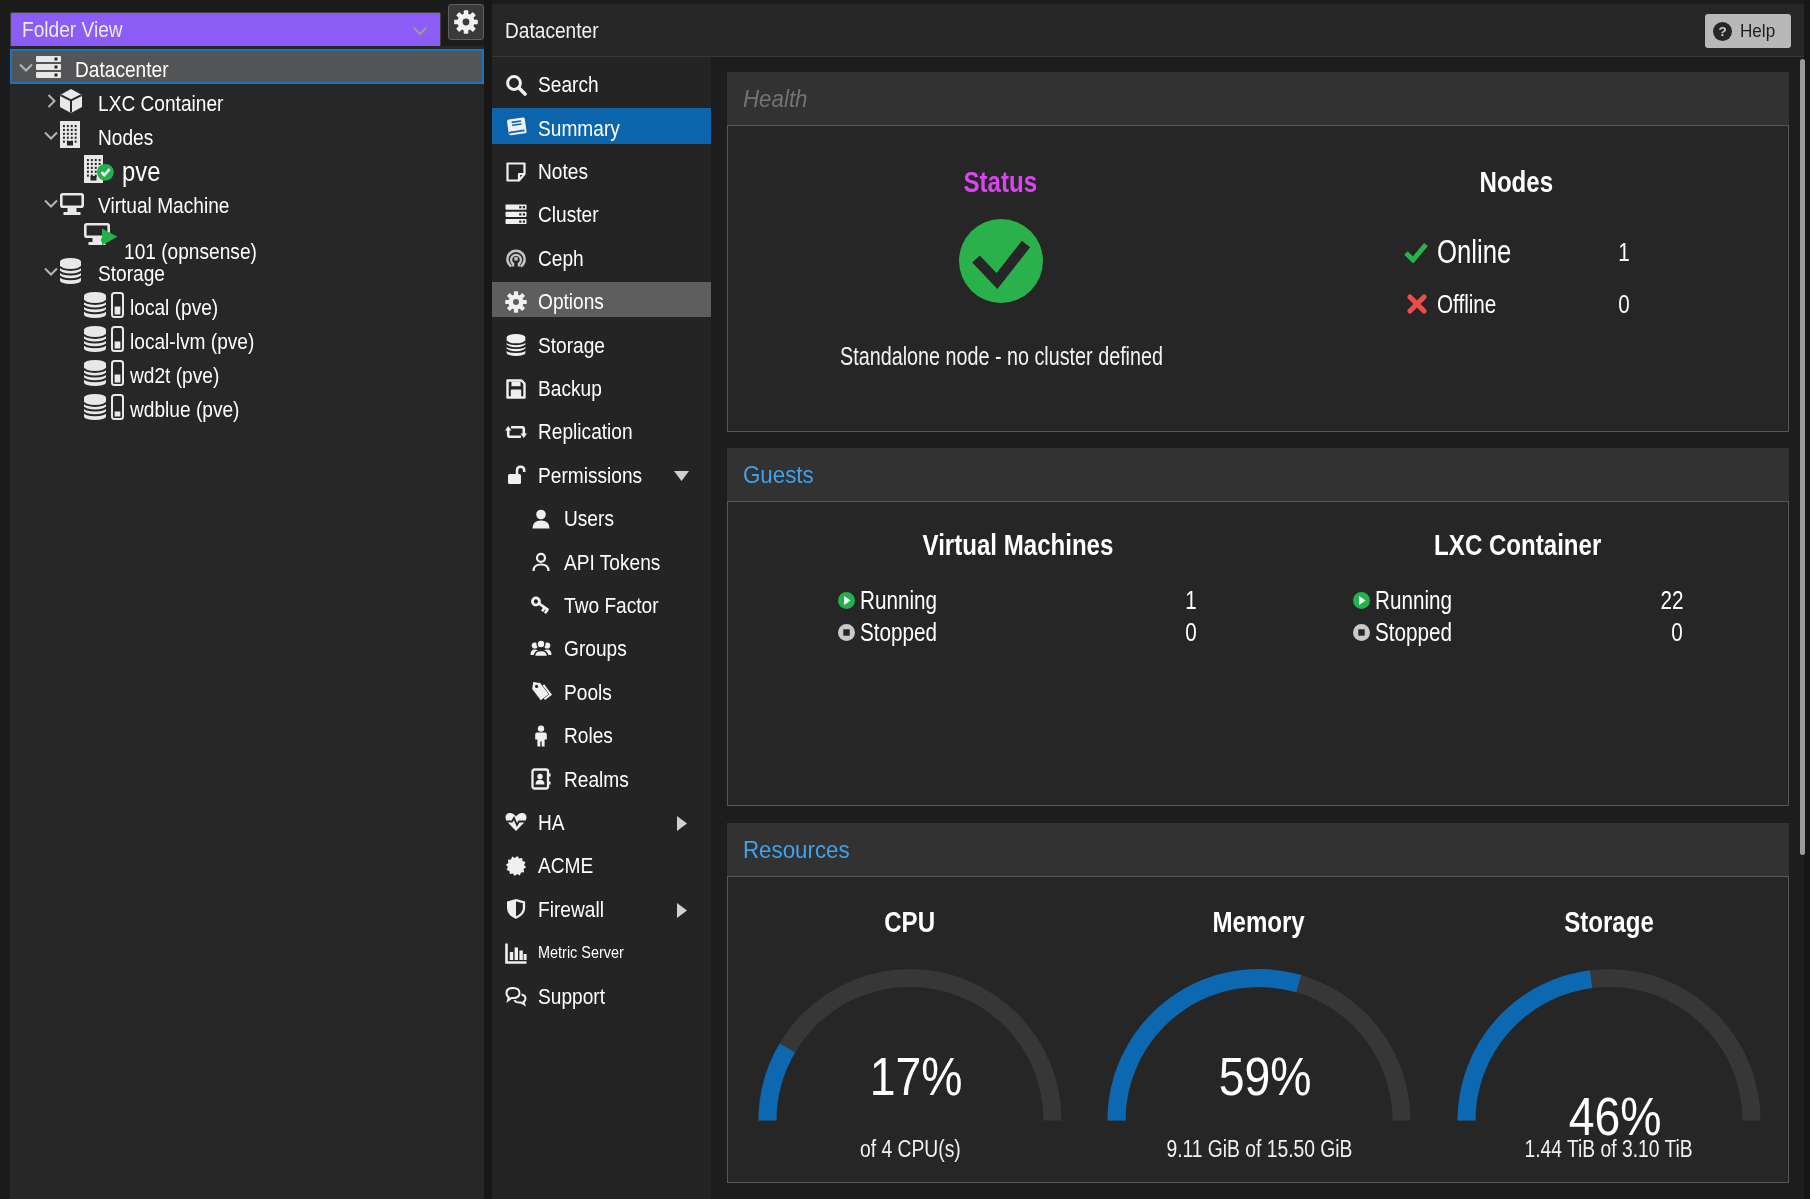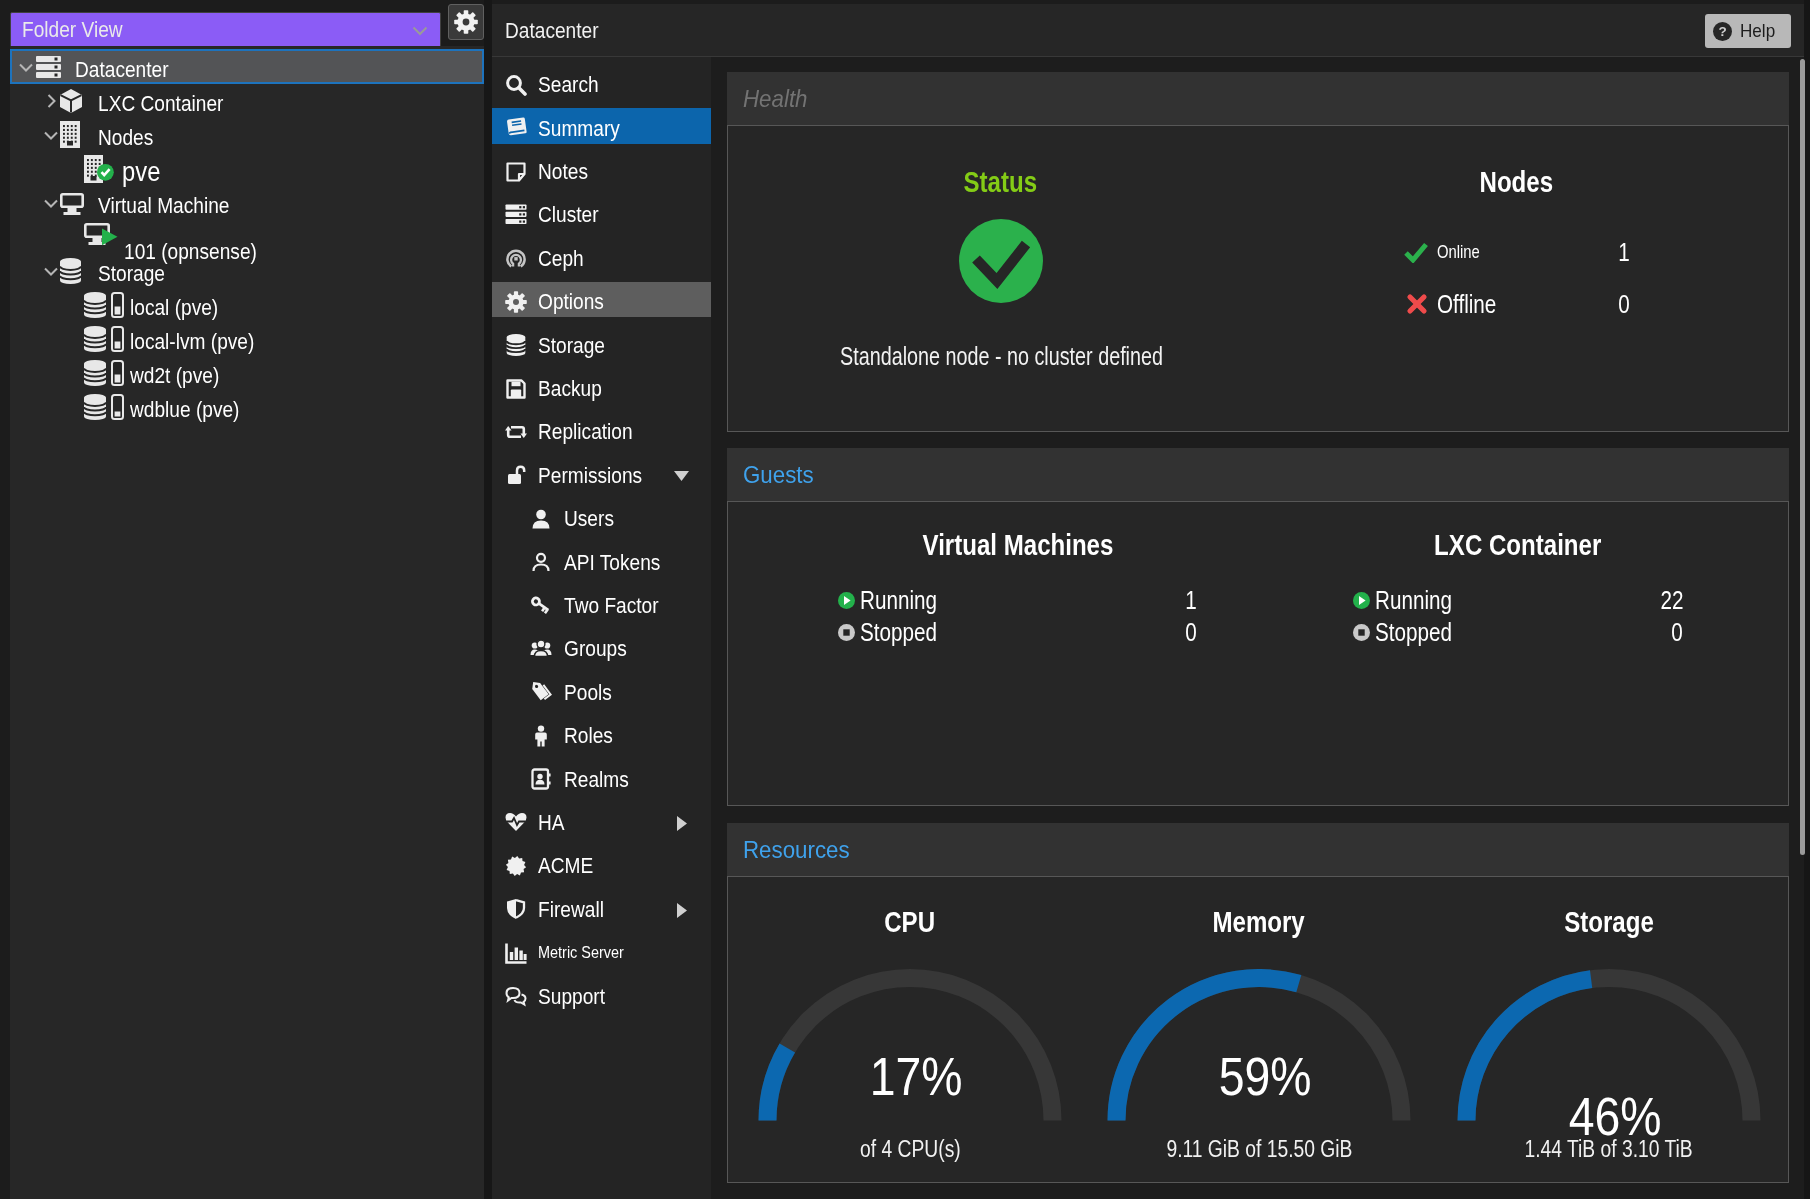--- a/index.html
+++ b/index.html
@@ -450,31 +450,31 @@
     <path d="M16.5 9.5 Q20.5 10.5 20.5 13.5 Q20.5 15.8 18.6 16.8 L19.3 19.5 L15.8 17.5 Q10.5 17.8 9.5 15" fill="none" stroke="#f0f0f0" stroke-width="2"></path>
   </svg>
 <div class="row" style="left:538px;top:978.8px;height:35.6px;font-size:22.5px;">
     <span class="t">Support</span>
   </div>
 <div class="ab" style="left:727px;top:72px;width:1062px;height:53px;background:#323232;"></div>
 <div class="row" style="left:743px;top:72px;height:53px;color:#737373;font-size:24px;font-style:italic;">
     <span class="t" style="--s:.93">Health</span>
   </div>
 <div class="ab" style="left:727px;top:125px;width:1060px;height:305px;background:#262626;border:1px solid #575757;"></div>
-<div class="ab" style="left:850px;top:166px;width:300px;text-align:center;color:#84cc16;font-size:29px;font-weight:bold;"><span class="tc" style="--s:.83">Status</span></div>
+<div class="ab" style="left:850px;top:166px;width:300px;text-align:center;color:#d946ef;font-size:29px;font-weight:bold;"><span class="tc" style="--s:.83">Status</span></div>
 <div class="ab" style="left:1366px;top:166px;width:300px;text-align:center;color:#fff;font-size:29px;font-weight:bold;"><span class="tc" style="--s:.83">Nodes</span></div>
 <svg class="ab" style="left:959px;top:219px;" width="84" height="84" viewBox="0 0 84 84">
     <circle cx="42" cy="42" r="42" fill="#2bb14c"></circle>
     <path d="M17 40 L38 62 L67 25" fill="none" stroke="#262626" stroke-width="10.5" stroke-linecap="butt" stroke-linejoin="miter"></path>
   </svg>
 <div class="ab" style="left:771px;top:341px;width:460px;text-align:center;color:#f2f2f2;font-size:26px;"><span class="tc" style="--s:.76">Standalone node - no cluster defined</span></div>
 <svg class="ab" style="left:1404px;top:241px;" width="24" height="22" viewBox="0 0 24 22">
     <path d="M2 12 L9 19 L22 3.5" fill="none" stroke="#2bb14c" stroke-width="5"></path>
   </svg>
-<div class="row" style="left:1437px;top:236px;height:32px;font-size:19px;">
+<div class="row" style="left:1437px;top:236px;height:32px;font-size:33px;">
     <span class="t" style="--s:.78">Online</span>
   </div>
 <div class="ab" style="left:1530px;top:236px;width:100px;height:32px;display:flex;align-items:center;justify-content:flex-end;color:#fff;font-size:26.5px;">
     <span class="tr" style="--s:.78">1</span>
   </div>
 <svg class="ab" style="left:1406px;top:293px;" width="22" height="22" viewBox="0 0 22 22">
     <g stroke="#ef4b4b" stroke-width="5.2" stroke-linecap="round">
       <line x1="4" y1="4" x2="18" y2="18"></line>
       <line x1="18" y1="4" x2="4" y2="18"></line>
     </g>

